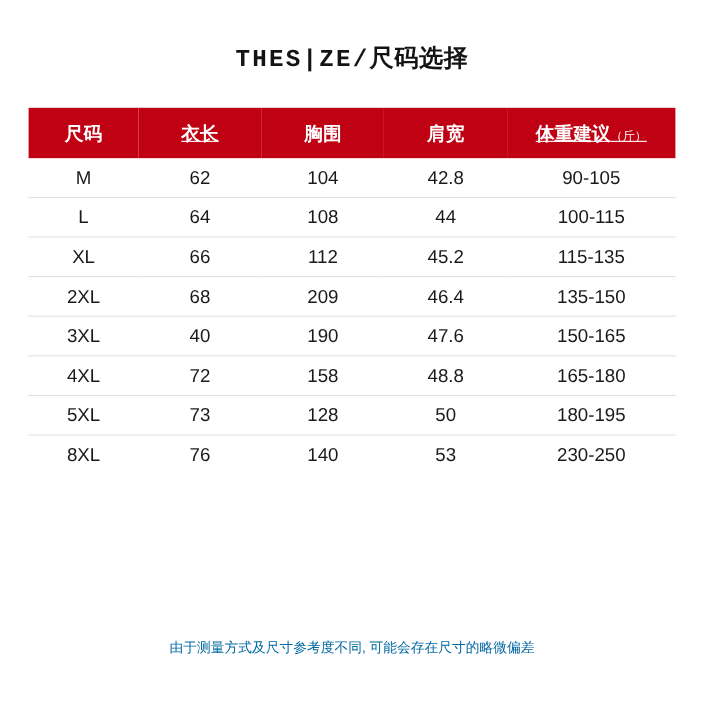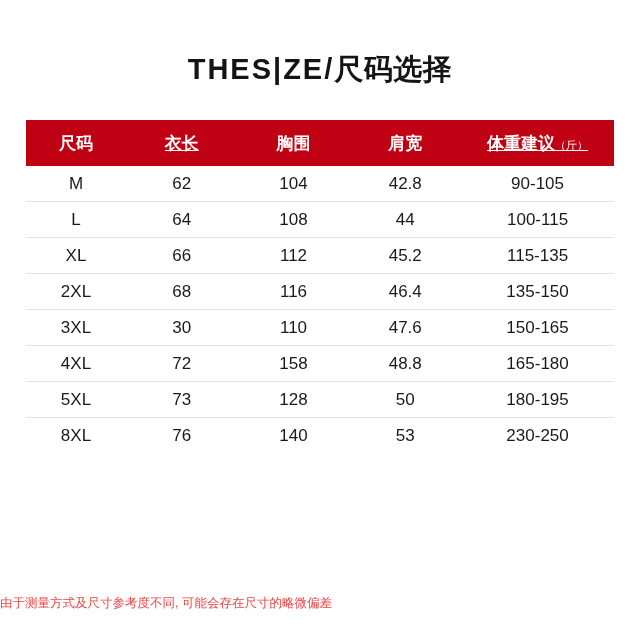--- a/index.html
+++ b/index.html
@@ -15,25 +15,26 @@
     overflow: hidden;
   }
   .page {
     width: 640px;
     height: 640px;
     position: relative;
     box-sizing: border-box;
   }
   .title {
     text-align: center;
-    padding-top: 50px;
-    font-size: 29px;
+    padding-top: 38px;
+    font-size: 22px;
     font-weight: bold;
     letter-spacing: 0.5px;
     color: #141414;
+    font-family: Liberation Mono, monospace;
   }
   .title .brand {
     letter-spacing: 2px;
   }
   .table-wrap {
     margin: 30px 26px 0 26px;
   }
   table {
     width: 100%;
     border-collapse: collapse;
@@ -69,23 +70,24 @@
   }
   .col-size { width: 17%; }
   .col-len { width: 19%; text-decoration: underline; }
   .col-bust { width: 19%; }
   .col-shoulder { width: 19%; }
   .col-weight { width: 26%; text-decoration: underline; }
   .footnote {
     position: absolute;
     left: 0;
     right: 0;
-    bottom: 28px;
+    bottom: 42px;
+    text-align: center;
     font-size: 12.5px;
-    color: #ef4444;
+    color: #0369a1;
   }
 </style>
 </head>
 <body>
 
 <div class="page">
 
   <div class="title">
     <span class="brand">THES|ZE/</span><span>尺码选择</span>
   </div>
@@ -119,28 +121,28 @@
         <tr>
           <td>XL</td>
           <td>66</td>
           <td>112</td>
           <td>45.2</td>
           <td>115-135</td>
         </tr>
         <tr>
           <td>2XL</td>
           <td>68</td>
-          <td>116</td>
+          <td>209</td>
           <td>46.4</td>
           <td>135-150</td>
         </tr>
         <tr>
           <td>3XL</td>
-          <td>30</td>
-          <td>110</td>
+          <td>40</td>
+          <td>190</td>
           <td>47.6</td>
           <td>150-165</td>
         </tr>
         <tr>
           <td>4XL</td>
           <td>72</td>
           <td>158</td>
           <td>48.8</td>
           <td>165-180</td>
         </tr>

